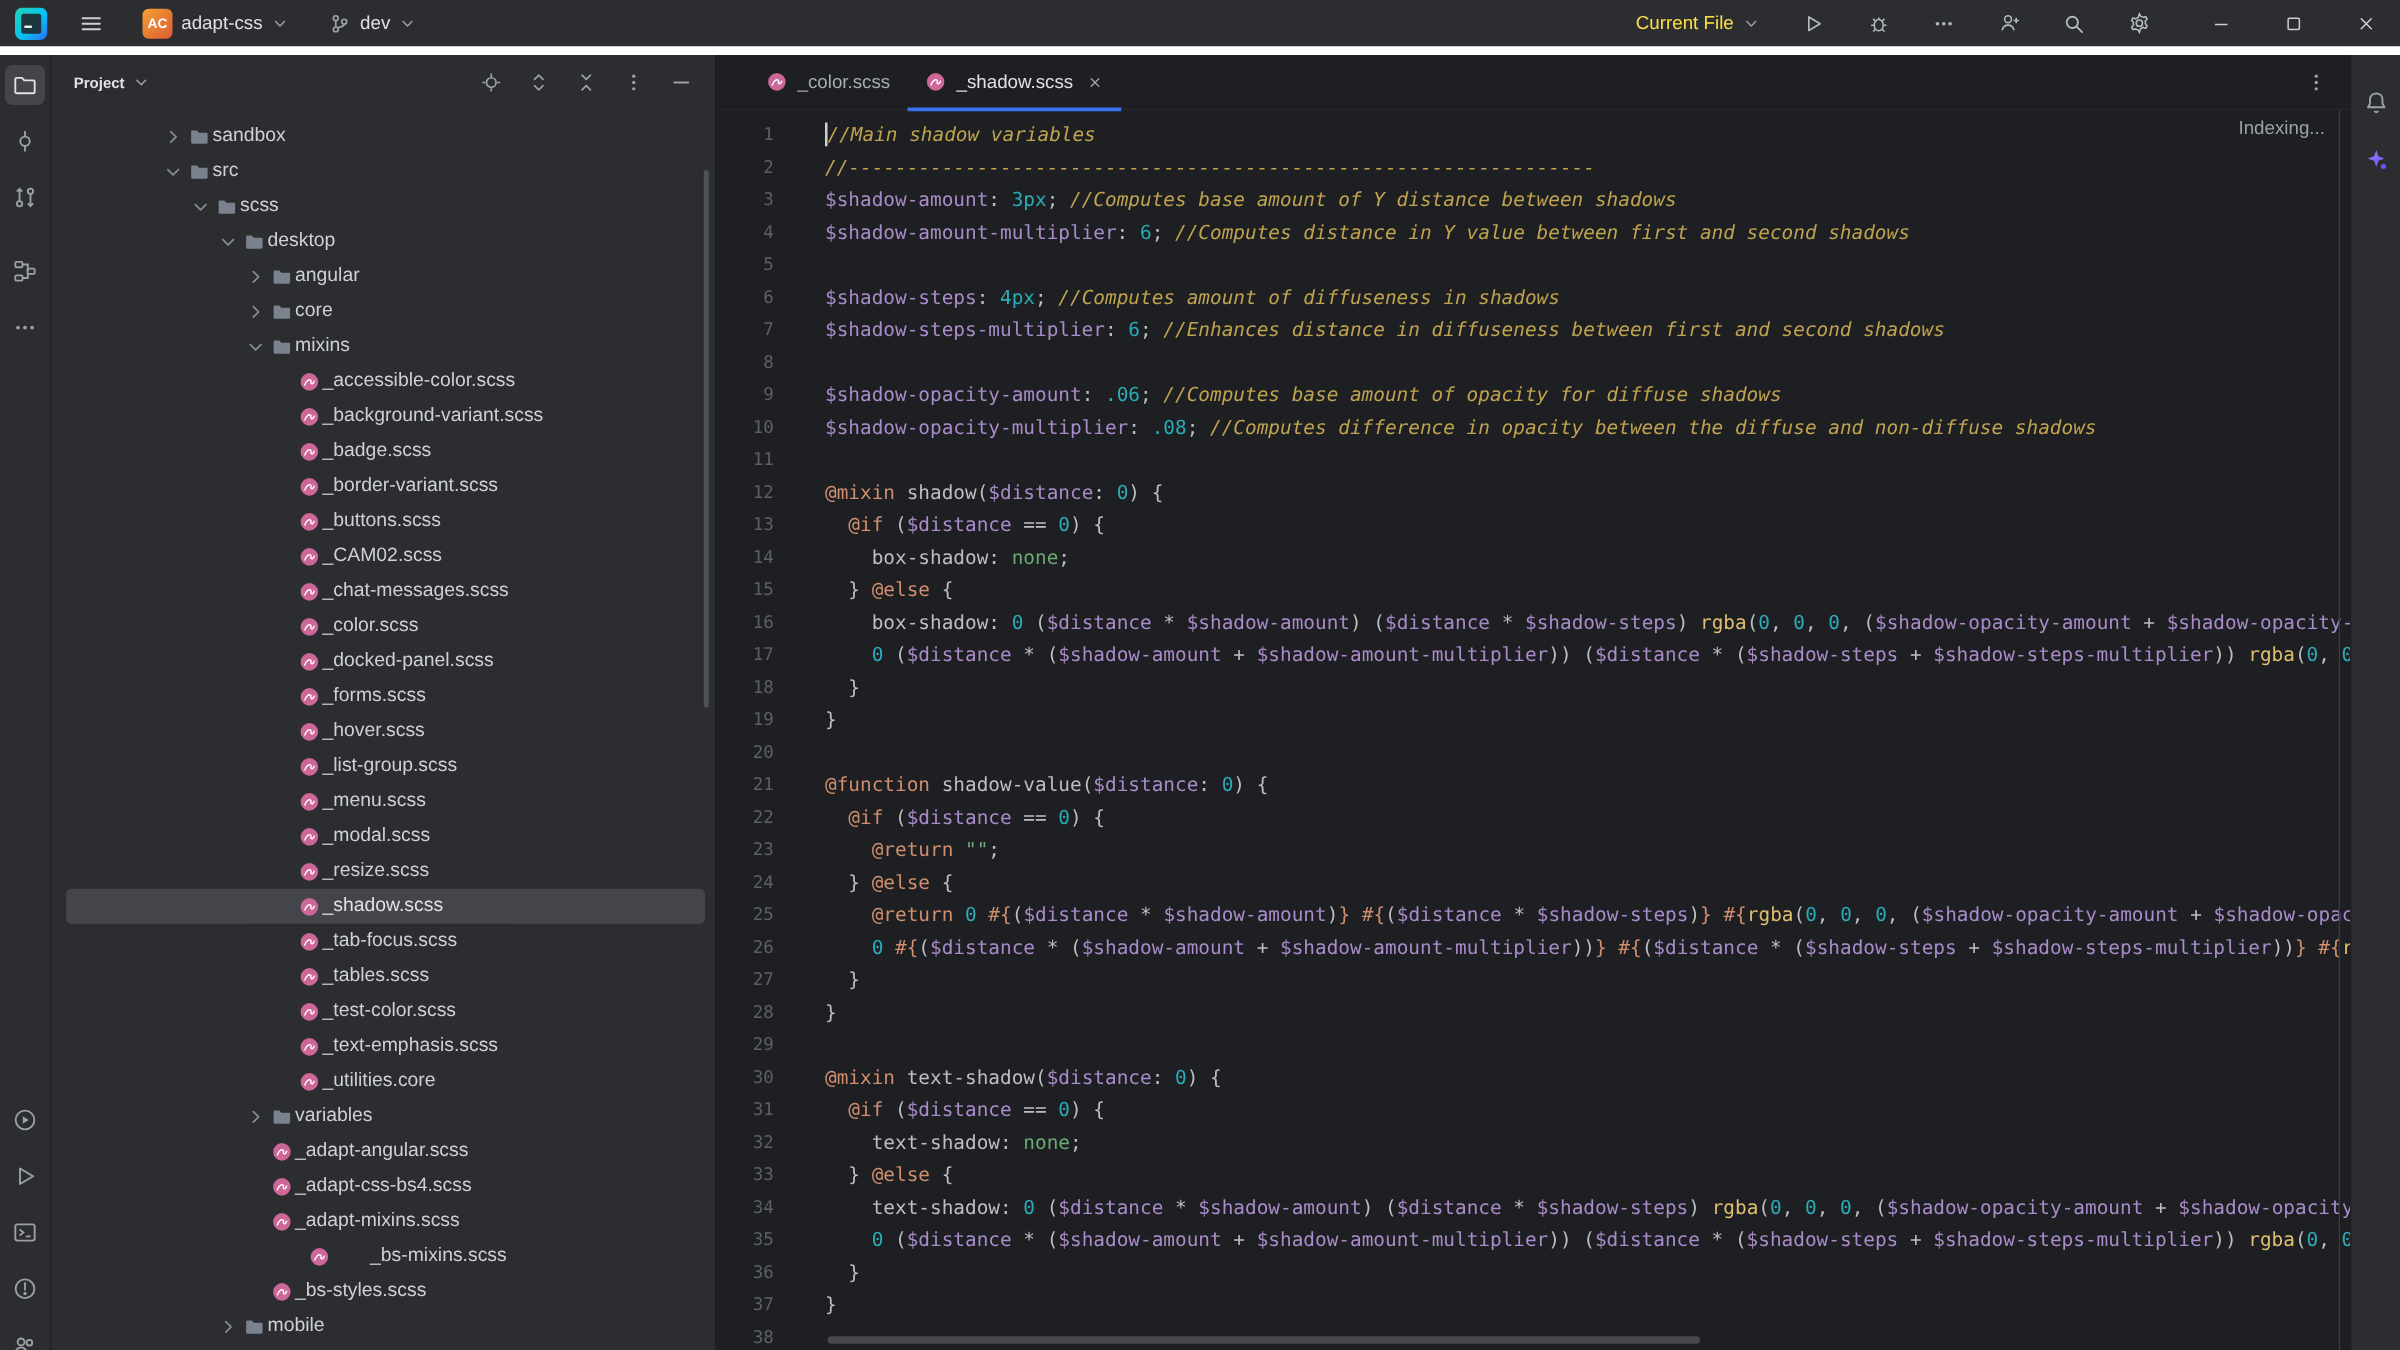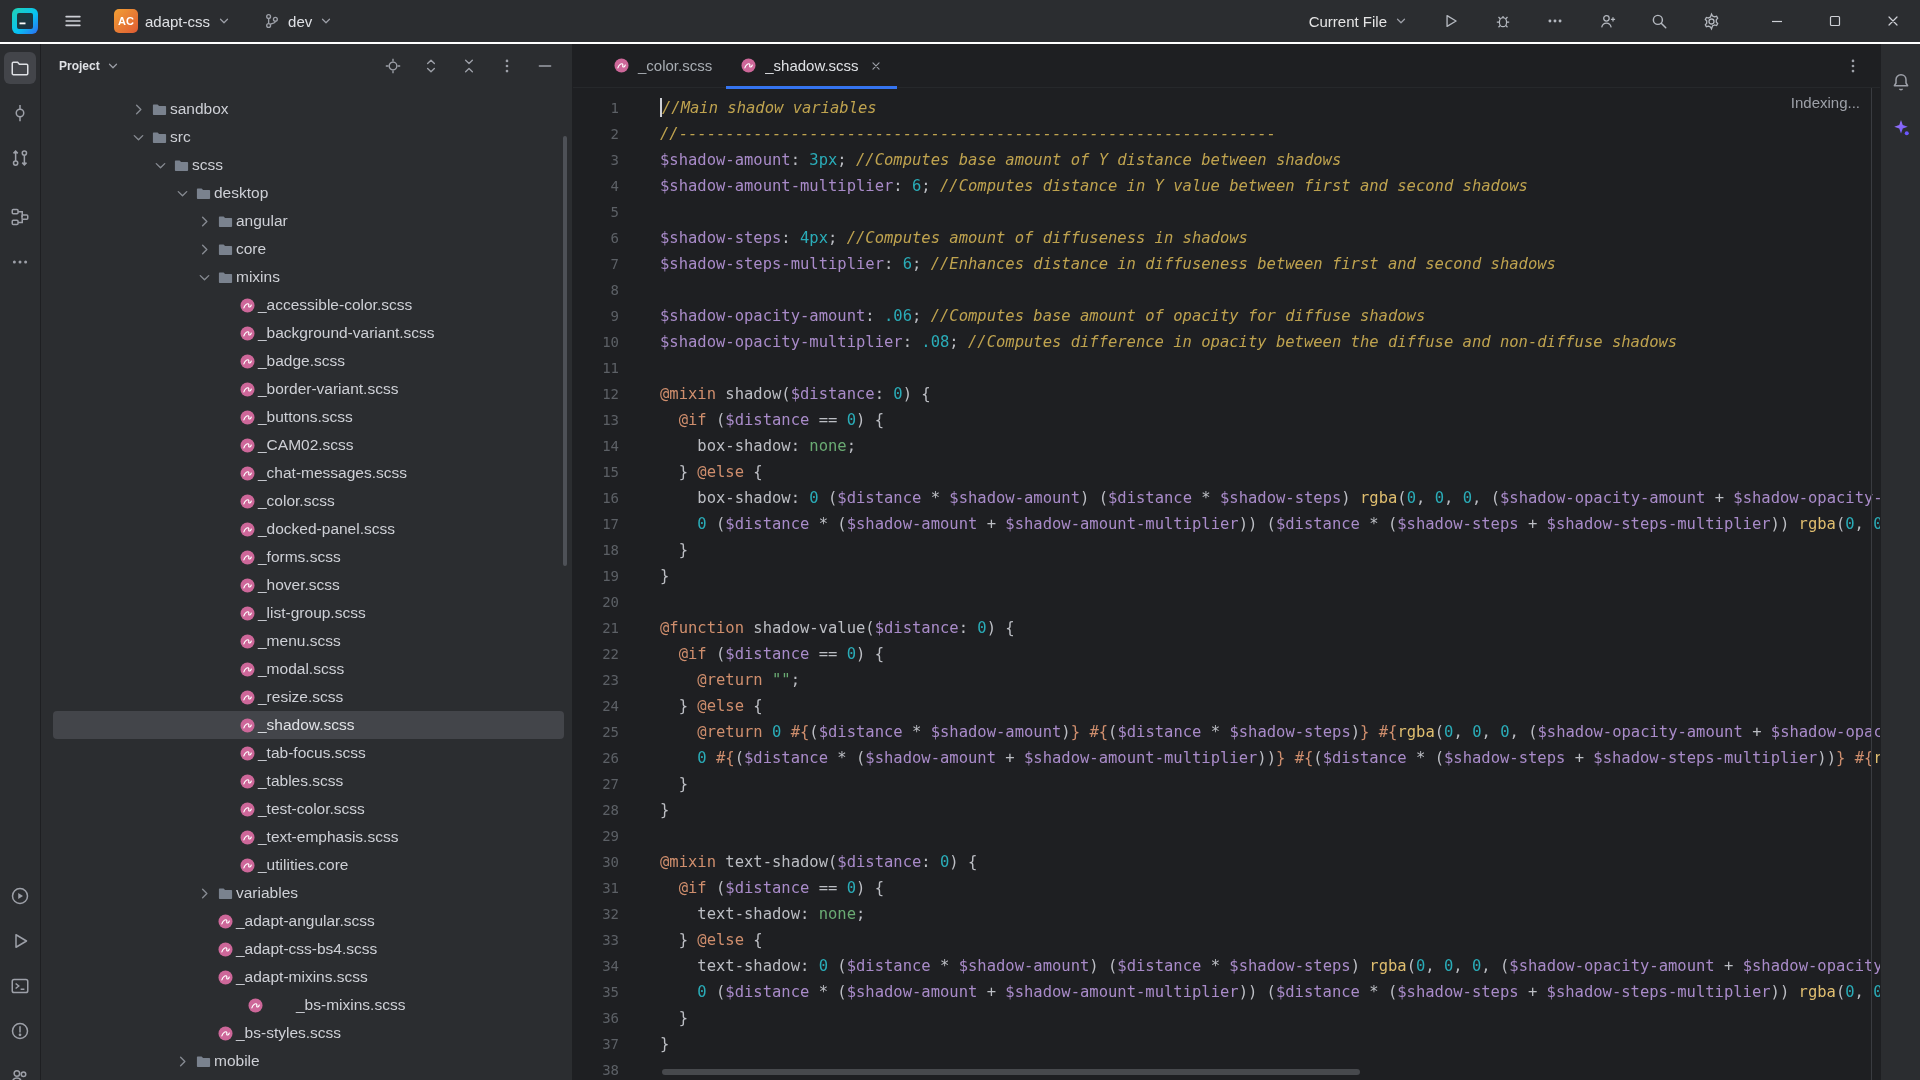--- a/index.html
+++ b/index.html
@@ -1,29 +1,29 @@
 <!DOCTYPE html>
 <html style="--accent-blue: #3574F0; --sass-pink: #CD6799; --panel-bg: #2B2D30; --editor-bg: #1E1F22; --selection-bg: #43454A; --comment: #BFA34F; --variable: #A98BC9; --number: #2AACB8; --keyword: #CF8E6D; --function: #E0BE6F; --string-green: #6AAB73; --default-text: #BCBEC4;"><head>
 <meta charset="utf-8">
 <style>
   * { box-sizing: border-box; margin: 0; padding: 0; }
   html,body { width:1920px; height:1080px; overflow:hidden; background:#1E1F22;
     font-family:"Liberation Sans","DejaVu Sans",sans-serif; color:#DFE1E5; }
 
   
-  .titlebar { height:44px; background:var(--panel-bg,#2B2D30); border-bottom:2px solid #ffffff;
+  .titlebar { height:44px; background:var(--panel-bg,#2B2D30); border-bottom:7px solid #ffffff;
     display:flex; align-items:center; padding:0 12px; }
   .tb-left { display:flex; align-items:center; gap:20px; }
   .tb-right { margin-left:auto; display:flex; align-items:center; gap:22px; }
   .ide-logo { width:26px; height:26px; border-radius:6px; display:flex; align-items:center; justify-content:center; }
   .widget { display:flex; align-items:center; gap:7px; cursor:default; padding:4px 6px; border-radius:6px; }
   .app-badge { width:24px; height:24px; border-radius:5px; background:linear-gradient(135deg,#F2A035,#DE5B33);
     color:#fff; font-size:11px; font-weight:bold; display:flex; align-items:center; justify-content:center; }
   .widget-label { font-size:15px; color:#DFE1E5; }
-  .dim-label { font-size:15px; color:#e5e5e5; }
+  .dim-label { font-size:15px; color:#fde047; }
   .icon-btn { display:flex; align-items:center; justify-content:center; width:30px; height:30px; border-radius:6px; }
   .winctl { display:flex; align-items:center; gap:28px; margin-left:14px; }
 
   
   .main { display:flex; height:1036px; }
 
   .stripe-left { width:41px; background:var(--panel-bg,#2B2D30); border-right:1px solid #1E1F22;
     display:flex; flex-direction:column; align-items:center; padding-top:8px; gap:13px; overflow:hidden; }
   .stripe-right { width:40px; background:var(--panel-bg,#2B2D30); border-left:1px solid #1E1F22;
     display:flex; flex-direction:column; align-items:center; padding-top:22px; gap:14px; }

